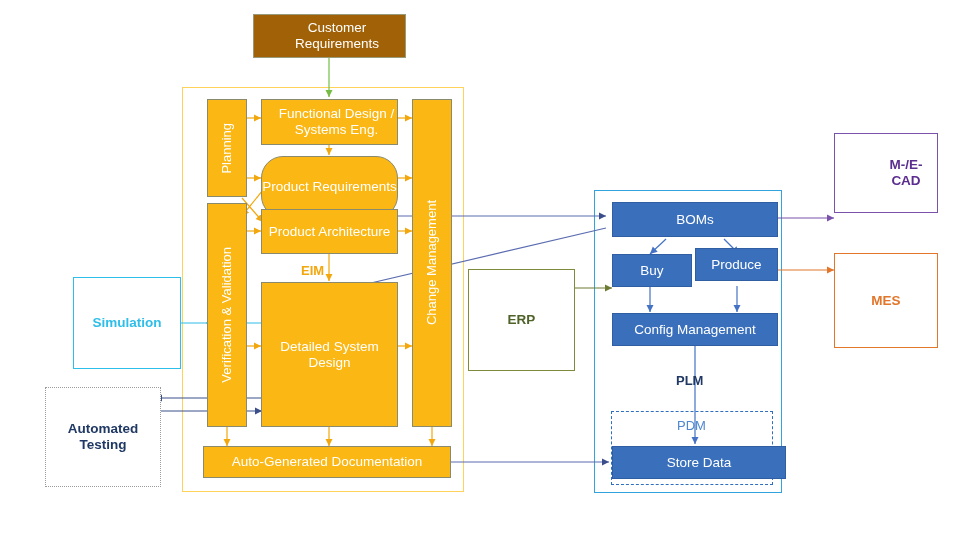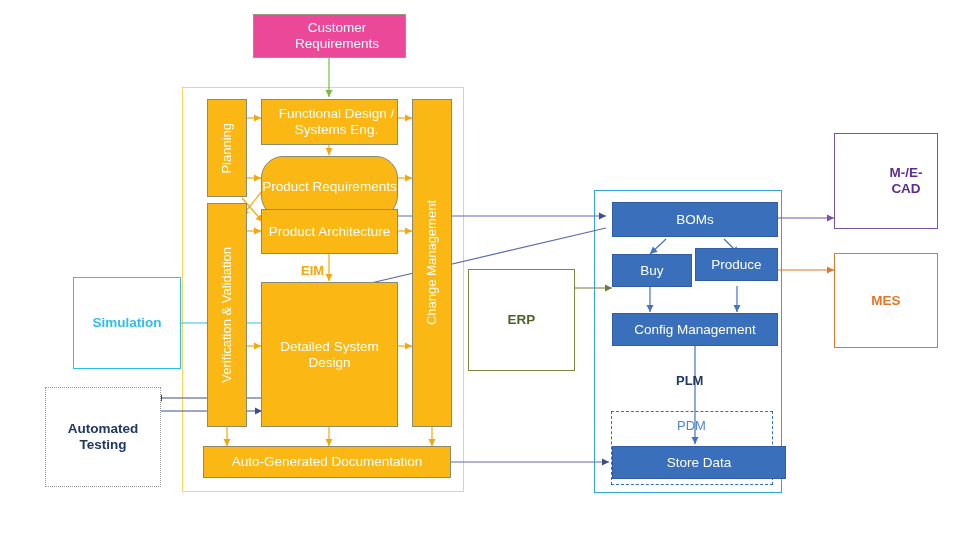--- a/index.html
+++ b/index.html
@@ -13,21 +13,21 @@
   
   .vbar{background:#FBB714;border:1px solid #8a8a6e;color:#ffffff;font-size:13px;}
   .vbar span{writing-mode:vertical-rl;transform:rotate(180deg);white-space:nowrap;}
 
   
   .eim-frame{position:absolute;box-sizing:border-box;border:1.5px solid #FFD35A;background:transparent;}
   .plm-frame{position:absolute;box-sizing:border-box;border:1.5px solid #31A3DD;background:transparent;}
   .pdm-frame{position:absolute;box-sizing:border-box;border:1.5px dashed #2E6FC0;background:transparent;}
 
   
-  .green-fill{background:#ec4899;border:1px solid #9a9a7a;color:#ffffff;font-size:13.5px;padding-left:15px;}
+  .green-fill{background:#a16207;border:1px solid #9a9a7a;color:#ffffff;font-size:13.5px;padding-left:15px;}
   .blue-fill{background:#3A6FBC;border:1px solid #2f5ea3;color:#ffffff;font-size:13.5px;}
   .cyan-out{border:1.5px solid #2DBEEA;color:#2DBEEA;font-weight:bold;font-size:13.5px;background:#fff;}
   .dotted-out{border:1.8px dotted #9b9b9b;color:#1F3864;font-weight:bold;font-size:13.5px;background:#fff;}
   .olive-out{border:1.5px solid #7F8B3C;color:#4F6228;font-weight:bold;font-size:13.5px;background:#fff;}
   .purple-out{border:1.5px solid #7B52AB;color:#5B2D90;font-weight:bold;font-size:13.5px;background:#fff;}
   .orange-out{border:1.5px solid #E2762A;color:#E2762A;font-weight:bold;font-size:13.5px;background:#fff;}
 
   
   .lbl{position:absolute;font-size:13px;}
   .lbl-eim{color:#F2A70C;font-weight:bold;}
@@ -191,21 +191,21 @@
   </div>
 
   <div class="box blue-fill" style="left:612px;top:313px;width:166px;height:33px;">
     <span>Config Management</span>
   </div>
 
   <div class="box blue-fill" style="left:612px;top:446px;width:174px;height:33px;">
     <span>Store Data</span>
   </div>
 
-  <div class="box purple-out" style="left:834px;top:133px;width:104px;height:96px;padding-left:40px;">
+  <div class="box purple-out" style="left:834px;top:133px;width:104px;height:80px;padding-left:40px;">
     <span>M-/E- CAD</span>
   </div>
 
   <div class="box orange-out" style="left:834px;top:253px;width:104px;height:95px;">
     <span>MES</span>
   </div>
 
   <div class="lbl lbl-eim" style="left:301px;top:263px;">EIM</div>
 
   <div class="lbl lbl-plm" style="left:676px;top:373px;">PLM</div>

